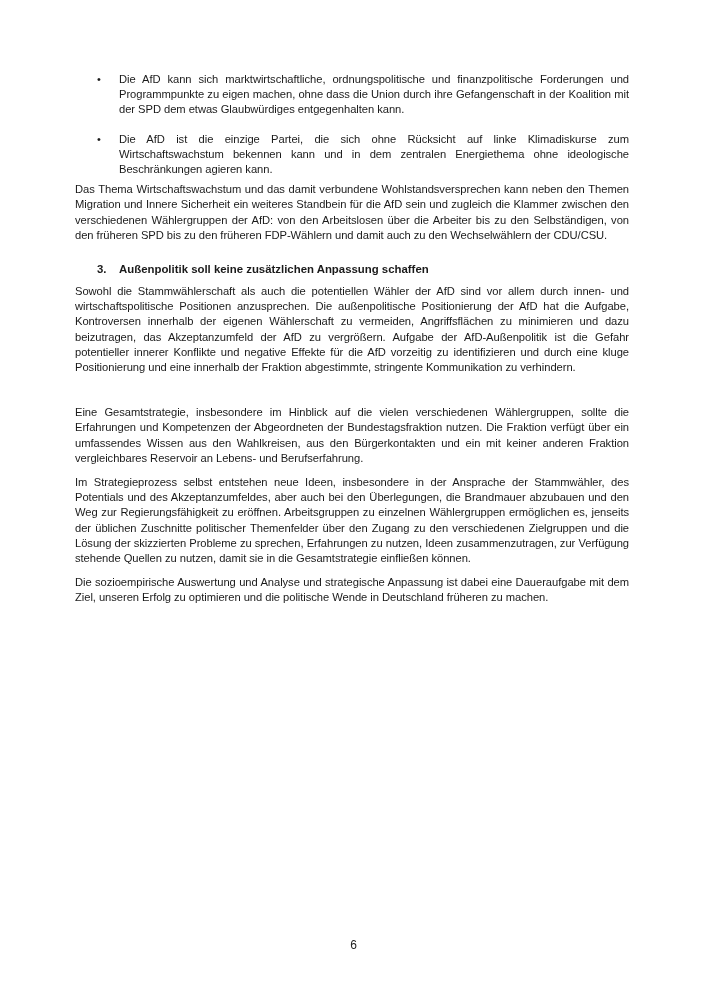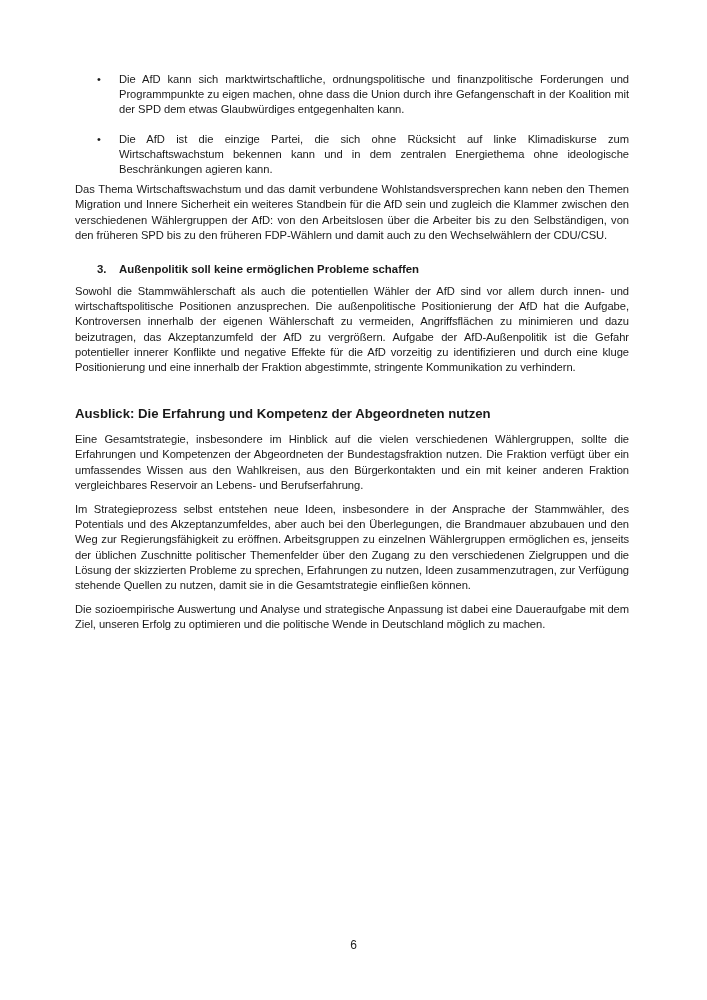--- a/index.html
+++ b/index.html
@@ -87,26 +87,25 @@
     </li>
     <li class="b2">
       <span class="dot">•</span>
       <span>Die AfD ist die einzige Partei, die sich ohne Rücksicht auf linke Klimadiskurse zum Wirtschaftswachstum bekennen kann und in dem zentralen Energiethema ohne ideologische Beschränkungen agieren kann.</span>
     </li>
   </ul>
 
   <p class="p-after-bullets">Das Thema Wirtschaftswachstum und das damit verbundene Wohlstandsversprechen kann neben den Themen Migration und Innere Sicherheit ein weiteres Standbein für die AfD sein und zugleich die Klammer zwischen den verschiedenen Wählergruppen der AfD: von den Arbeitslosen über die Arbeiter bis zu den Selbständigen, von den früheren SPD bis zu den früheren FDP-Wählern und damit auch zu den Wechselwählern der CDU/CSU.</p>
 
   <h3 class="numbered">
-    <span class="num">3.</span><span>Außenpolitik soll keine ermöglichen Probleme schaffen</span>
+    <span class="num">3.</span><span>Außenpolitik soll keine zusätzlichen Anpassung schaffen</span>
   </h3>
 
   <p class="p-aussen">Sowohl die Stammwählerschaft als auch die potentiellen Wähler der AfD sind vor allem durch innen- und wirtschaftspolitische Positionen anzusprechen.  Die außenpolitische Positionierung der AfD hat die Aufgabe, Kontroversen innerhalb der eigenen Wählerschaft zu vermeiden, Angriffsflächen zu minimieren und dazu beizutragen, das Akzeptanzumfeld der AfD zu vergrößern. Aufgabe der AfD-Außenpolitik ist die Gefahr potentieller innerer Konflikte und negative Effekte für die AfD vorzeitig zu identifizieren und durch eine kluge Positionierung und eine innerhalb der Fraktion abgestimmte, stringente Kommunikation zu verhindern.</p>
 
-  <h2 class="section">Ausblick: Die Erfahrung und Kompetenz der Abgeordneten nutzen</h2>
 
   <p class="p-space">Eine Gesamtstrategie, insbesondere im Hinblick auf die vielen verschiedenen Wählergruppen, sollte die Erfahrungen und Kompetenzen der Abgeordneten der Bundestagsfraktion nutzen. Die Fraktion verfügt über ein umfassendes Wissen aus den Wahlkreisen, aus den Bürgerkontakten und ein mit keiner anderen Fraktion vergleichbares Reservoir an Lebens- und Berufserfahrung.</p>
   <p class="p-space">Im Strategieprozess selbst entstehen neue Ideen, insbesondere in der Ansprache der Stammwähler, des Potentials und des Akzeptanzumfeldes, aber auch bei den Überlegungen, die Brandmauer abzubauen und den Weg zur Regierungsfähigkeit zu eröffnen. Arbeitsgruppen zu einzelnen Wählergruppen ermöglichen es, jenseits der üblichen Zuschnitte politischer Themenfelder über den Zugang zu den verschiedenen Zielgruppen und die Lösung der skizzierten Probleme zu sprechen, Erfahrungen zu nutzen, Ideen zusammenzutragen, zur Verfügung stehende Quellen zu nutzen, damit sie in die Gesamtstrategie einfließen können.</p>
-  <p class="p-space">Die sozioempirische Auswertung und Analyse und strategische Anpassung ist dabei eine Daueraufgabe mit dem Ziel, unseren Erfolg zu optimieren und die politische Wende in Deutschland möglich zu machen.</p>
+  <p class="p-space">Die sozioempirische Auswertung und Analyse und strategische Anpassung ist dabei eine Daueraufgabe mit dem Ziel, unseren Erfolg zu optimieren und die politische Wende in Deutschland früheren zu machen.</p>
 
 </div>
 
 <div class="page-number">6</div>
 
 </body></html>

